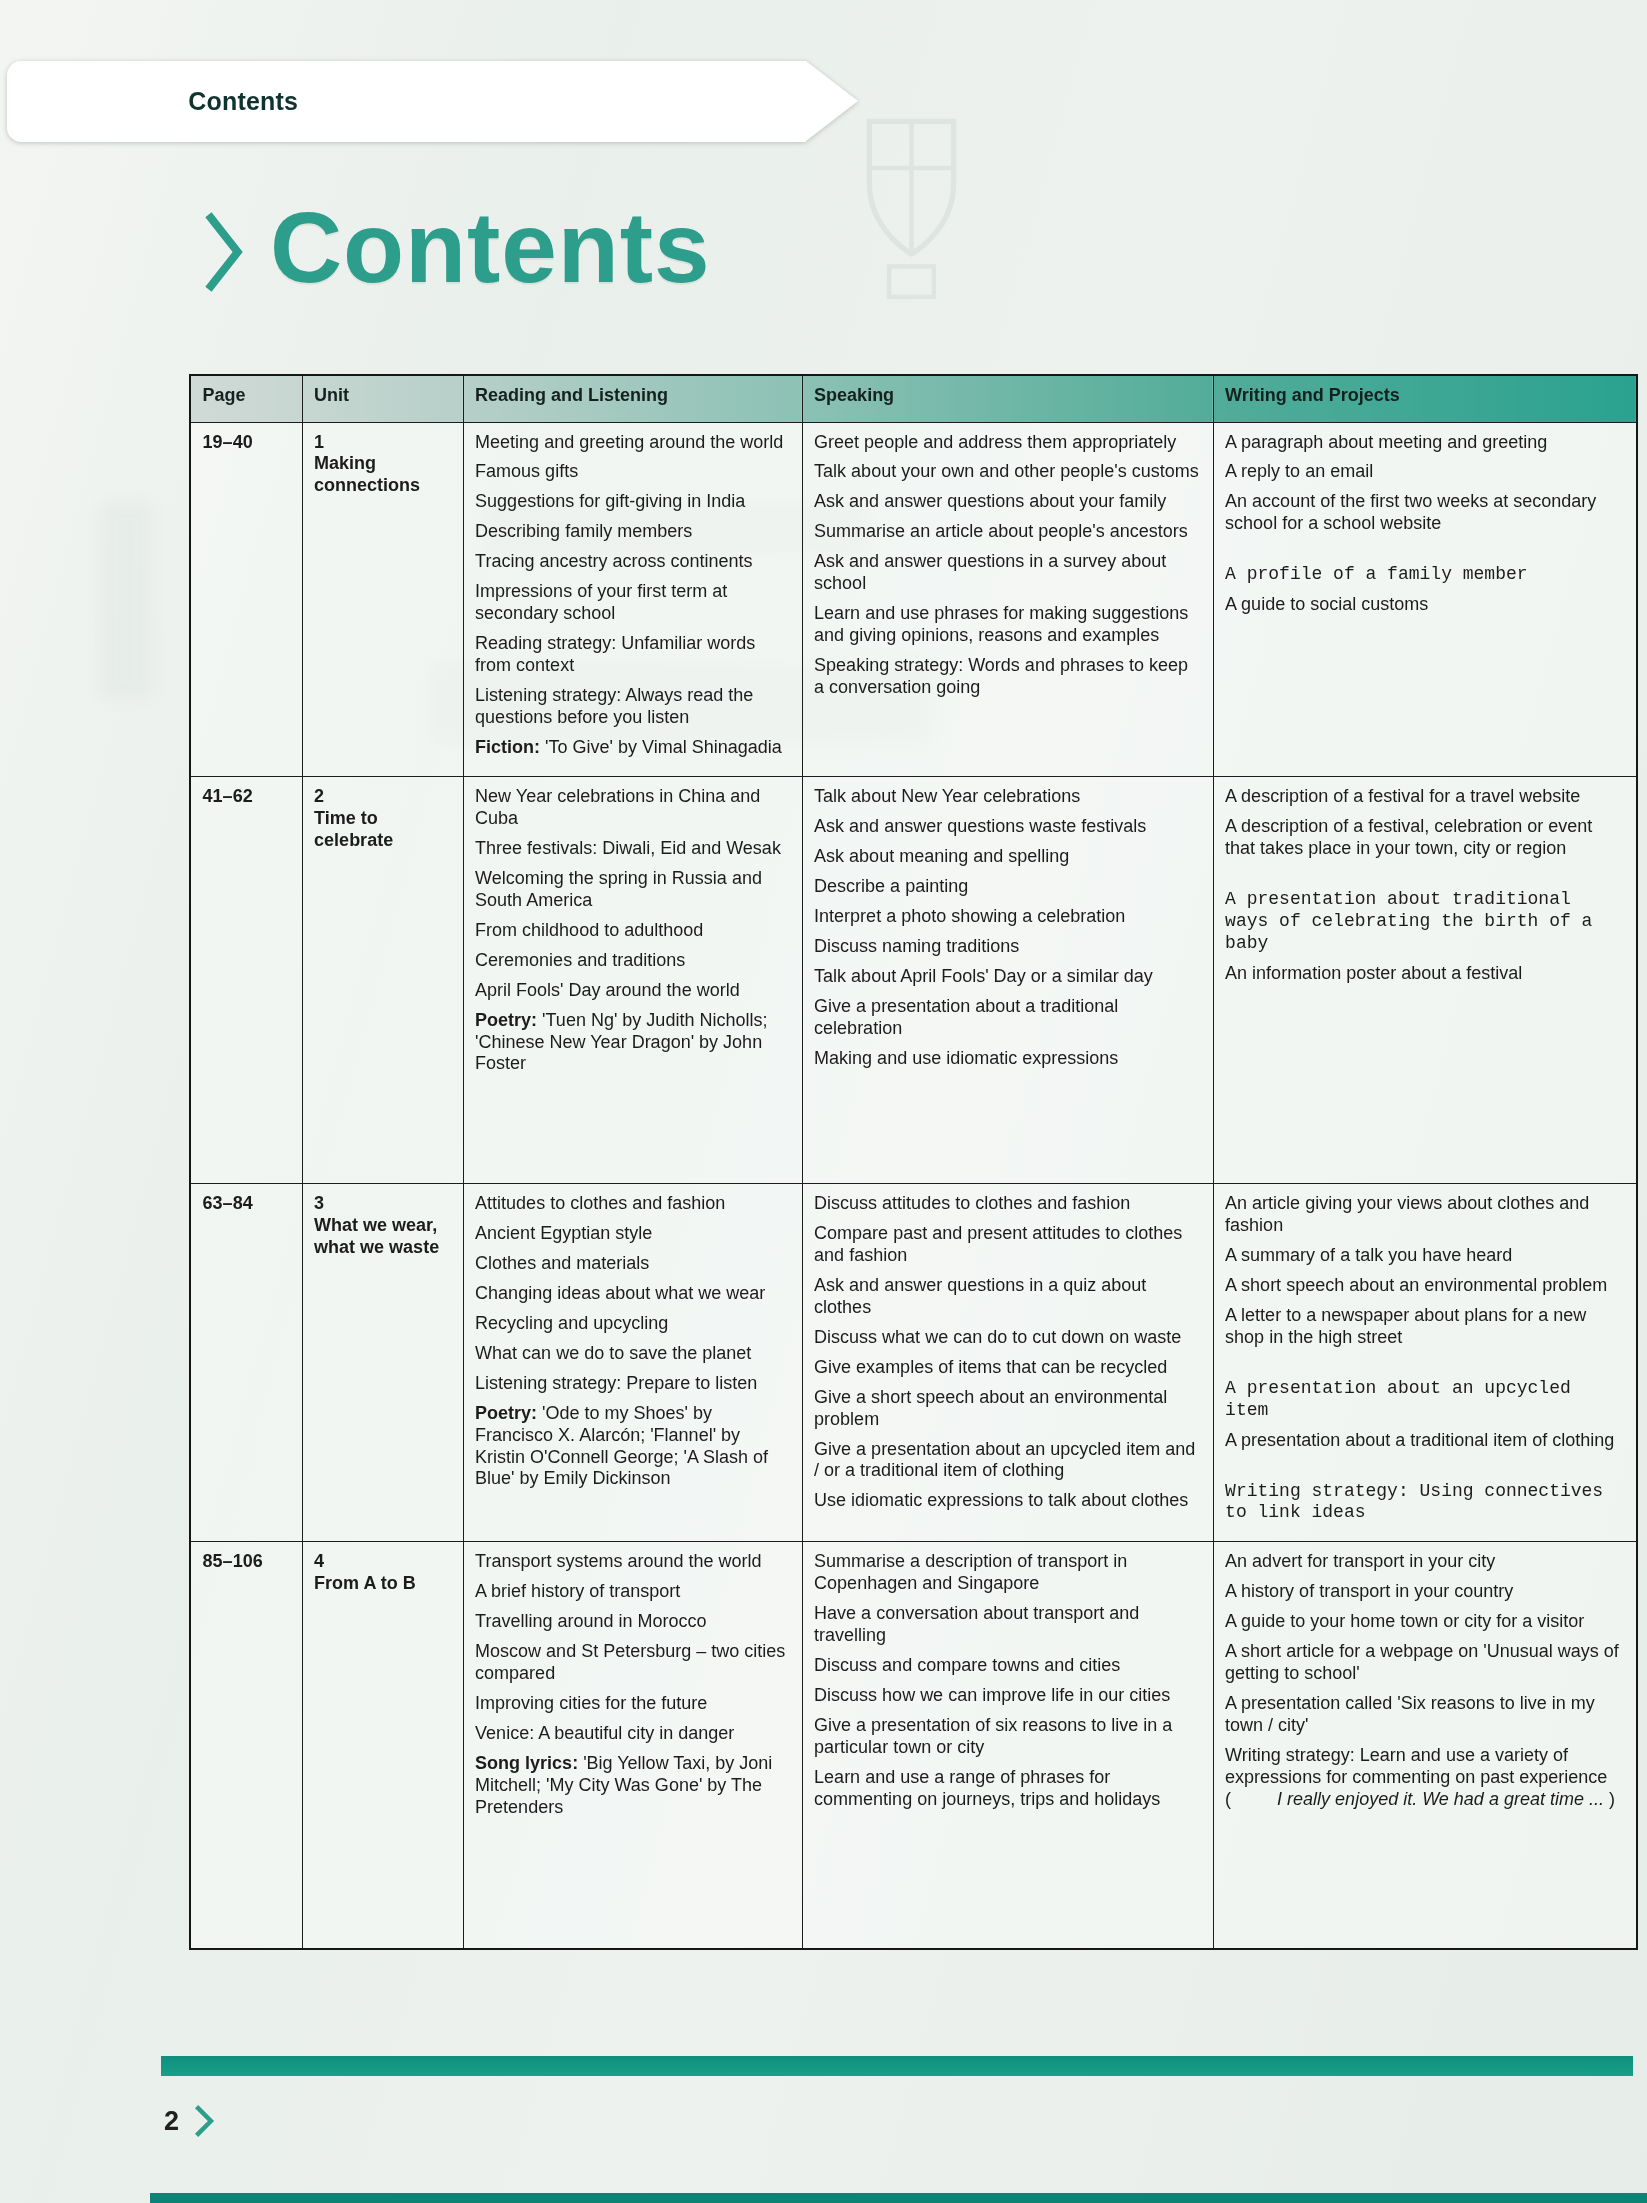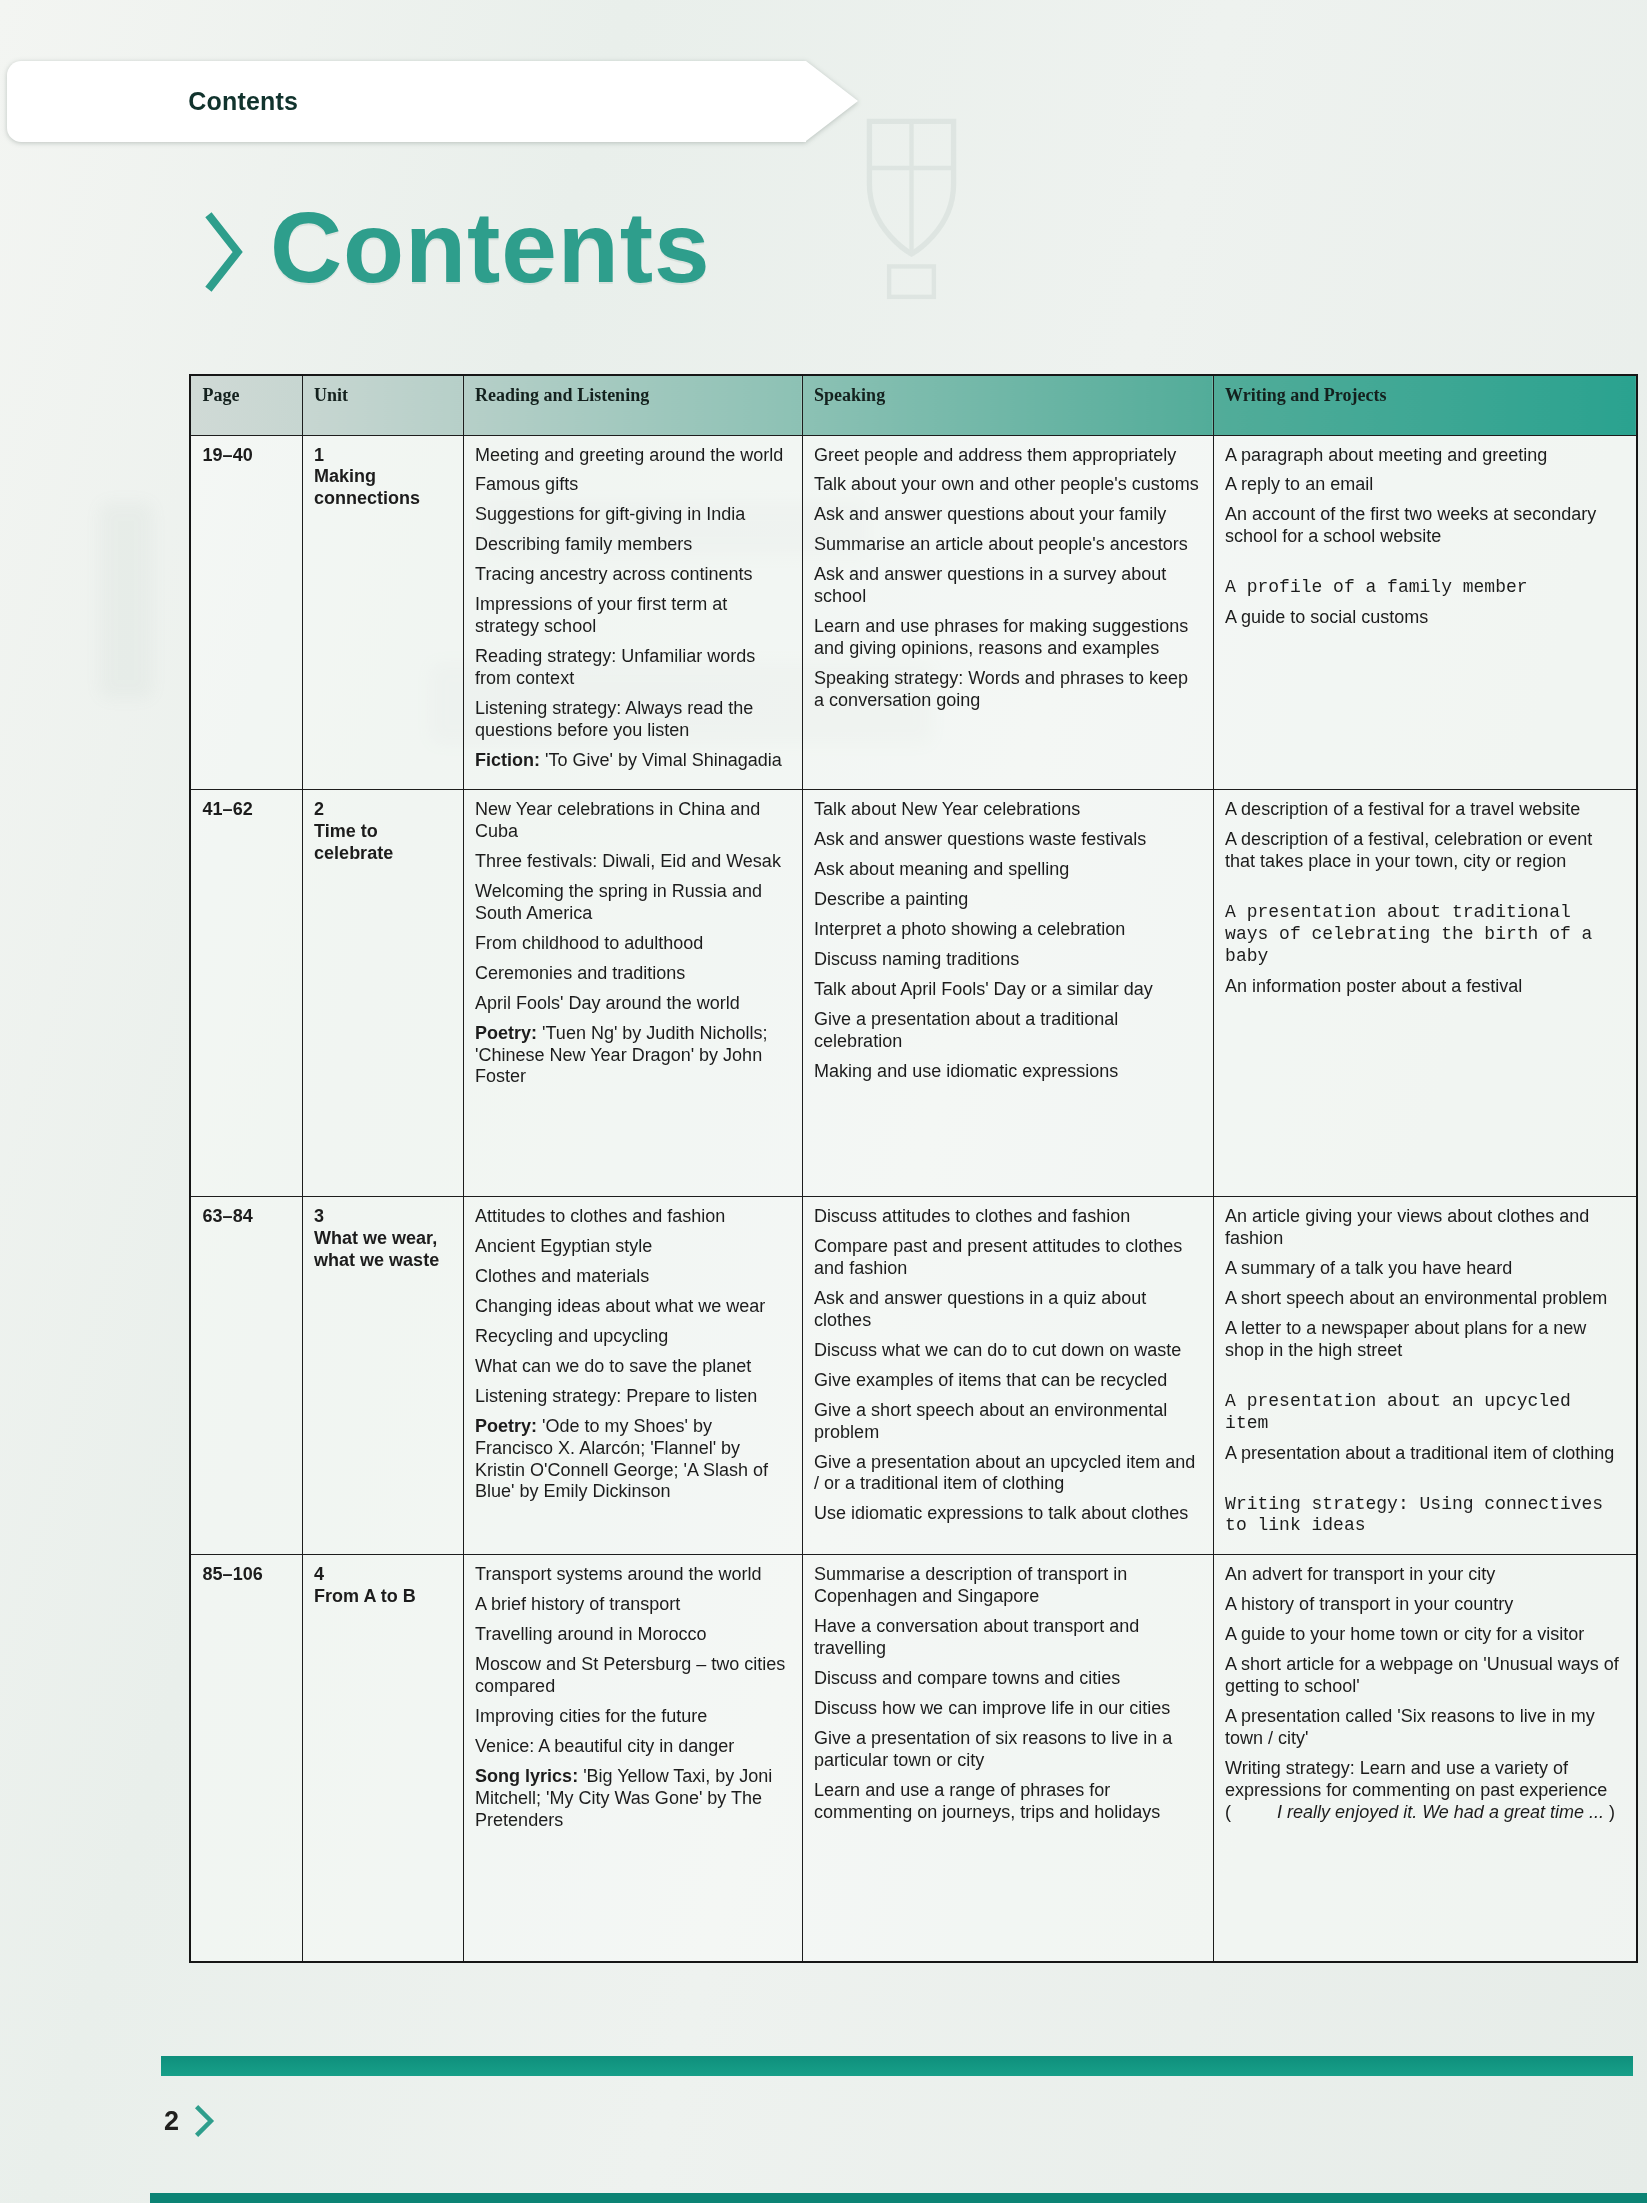--- a/index.html
+++ b/index.html
@@ -49,21 +49,21 @@
     border-collapse:collapse; table-layout:fixed; width:100%;
     border:2.7px solid #161616;
     background:rgba(250,252,250,0.45);
   }
   table.contents th, table.contents td {
     border:1.6px solid #1d1d1d;
     vertical-align:top; text-align:left;
     padding:9px 11.6px;
     font-size:18px; line-height:1.22;
   }
-  thead th { vertical-align:middle; font-size:22.4px; font-weight:700; color:#14211e; height:60px; padding:7.2px 11.6px;font-family:Liberation Serif, serif; }
+  thead th { vertical-align:middle; font-size:22.4px; font-weight:700; color:#14211e; height:47px; padding:7.2px 11.6px; }
   thead th:nth-child(1){ background:linear-gradient(90deg,#d0dad6,#c7d6d1); }
   thead th:nth-child(2){ background:linear-gradient(90deg,#c7d6d1,#b6cfc8); }
   thead th:nth-child(3){ background:linear-gradient(90deg,#b6cfc8,#8cc1b4); }
   thead th:nth-child(4){ background:linear-gradient(90deg,#8cc1b4,#52ac99); }
   thead th:nth-child(5){ background:linear-gradient(90deg,#52ac99,#2aa28f);margin-top:12px; }
 
   td .page-range { font-weight:700; }
   td .unit-number { font-weight:700; }
   td .unit-title { font-weight:700; }
   td .unit-number:empty { display:none; }
@@ -144,21 +144,21 @@
     <td>
       <div class="unit-number">1</div>
       <div class="unit-title">Making connections</div>
     </td>
     <td>
             <p class="item">Meeting and greeting around the world</p>
             <p class="item">Famous gifts</p>
             <p class="item">Suggestions for gift-giving in India</p>
             <p class="item">Describing family members</p>
             <p class="item">Tracing ancestry across continents</p>
-            <p class="item">Impressions of your first term at strategy school</p>
+            <p class="item">Impressions of your first term at secondary school</p>
             <p class="item">Reading strategy: Unfamiliar words from context</p>
             <p class="item">Listening strategy: Always read the questions before you listen</p>
             <p class="item"><strong>Fiction:</strong> 'To Give' by Vimal Shinagadia</p>
           </td>
     <td>
             <p class="item">Greet people and address them appropriately</p>
             <p class="item">Talk about your own and other people's customs</p>
             <p class="item">Ask and answer questions about your family</p>
             <p class="item">Summarise an article about people's ancestors</p>
             <p class="item">Ask and answer questions in a survey about school</p>

